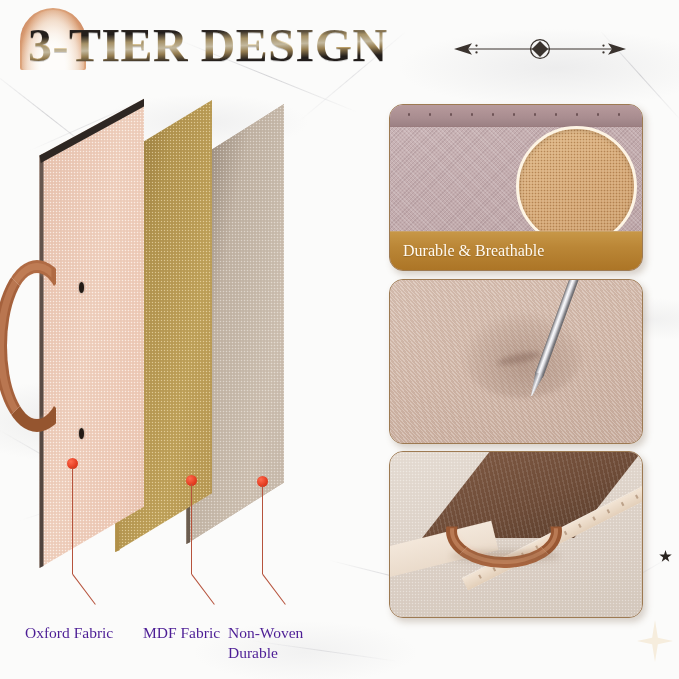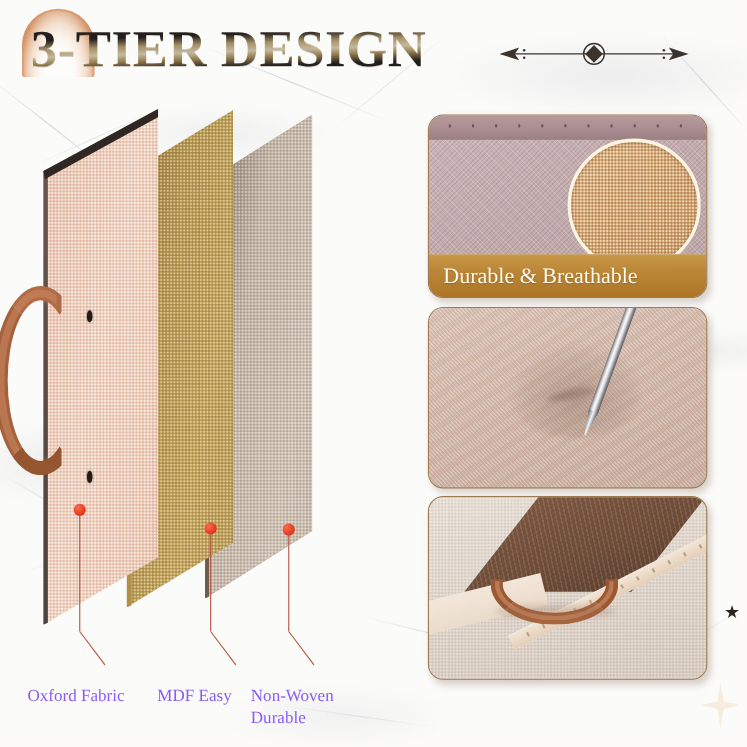--- a/index.html
+++ b/index.html
@@ -72,40 +72,40 @@
       radial-gradient(rgba(255,255,255,.55) .6px, transparent .7px),
       radial-gradient(rgba(120,90,70,.16) .6px, transparent .7px);
     background-size:3px 3px,3px 3px;
     background-position:0 0,1.5px 1.5px;
   }
 
   
   .lead{position:absolute;background:#b6533c;width:1.3px;transform-origin:top center;}
   .pin{position:absolute;width:11px;height:11px;border-radius:50%;
        background:radial-gradient(circle at 35% 32%,#ff6a4d,#e33c21 60%,#c7301a);}
-  .lbl{position:absolute;font-family:"Liberation Serif",serif;font-size:15.5px;color:#8b5cf6;line-height:1.25;}
+  .lbl{position:absolute;font-family:"Liberation Serif",serif;font-size:15.5px;color:#4c1d95;line-height:1.25;}
 
   
   .card{
     position:absolute;left:389px;width:252px;
     border-radius:14px;overflow:hidden;
     border:1.2px solid #9d7a52;
     box-shadow:3px 4px 7px rgba(120,95,70,.28);
     background:#d9c6bd;
   }
   .card-img{position:absolute;inset:0;overflow:hidden;}
   .cap{
     position:absolute;left:0;right:0;bottom:0;height:38px;
     background:linear-gradient(180deg,#c79747 0%,#bb8737 38%,#ac7526 100%);
     border-top:1px solid rgba(255,245,225,.35);
     display:flex;align-items:center;
   }
   .cap span{
     color:#fffaf0;font-family:"Liberation Serif",serif;
-    font-size:20px;font-weight:400;padding-left:13px;white-space:nowrap;
+    font-size:16px;font-weight:400;padding-left:13px;white-space:nowrap;
     text-shadow:0 1px 1px rgba(110,70,20,.45);
   }
 
   
   .weave{
     position:absolute;inset:0;
     background:
       repeating-linear-gradient(45deg, rgba(255,255,255,.16) 0 1px, transparent 1px 3px),
       repeating-linear-gradient(-45deg, rgba(90,60,70,.13) 0 1px, transparent 1px 3px),
       linear-gradient(160deg,#cbb6b8 0%,#c3acae 45%,#bda6a8 100%);
@@ -300,21 +300,21 @@
 
     <div class="pin" style="left:186px;top:383px;"></div>
     <div class="lead" style="left:191px;top:392px;height:90px;"></div>
     <div class="lead" style="left:191px;top:482px;height:38px;transform:rotate(-37deg);"></div>
 
     <div class="pin" style="left:257px;top:384px;"></div>
     <div class="lead" style="left:262px;top:393px;height:89px;"></div>
     <div class="lead" style="left:262px;top:482px;height:38px;transform:rotate(-37deg);"></div>
 
     <div class="lbl" style="left:25px;top:531px;">Oxford Fabric</div>
-    <div class="lbl" style="left:143px;top:531px;">MDF Easy</div>
+    <div class="lbl" style="left:143px;top:531px;">MDF Fabric</div>
     <div class="lbl" style="left:228px;top:531px;">Non-Woven</div>
     <div class="lbl" style="left:228px;top:551px;">Durable</div>
   </div>
 
   <div class="card" style="top:104px;height:165px;">
     <div class="card-img">
       <div class="weave"></div>
       <div class="rim">
         <i style="left:18px"></i>
           <i style="left:39px"></i>

